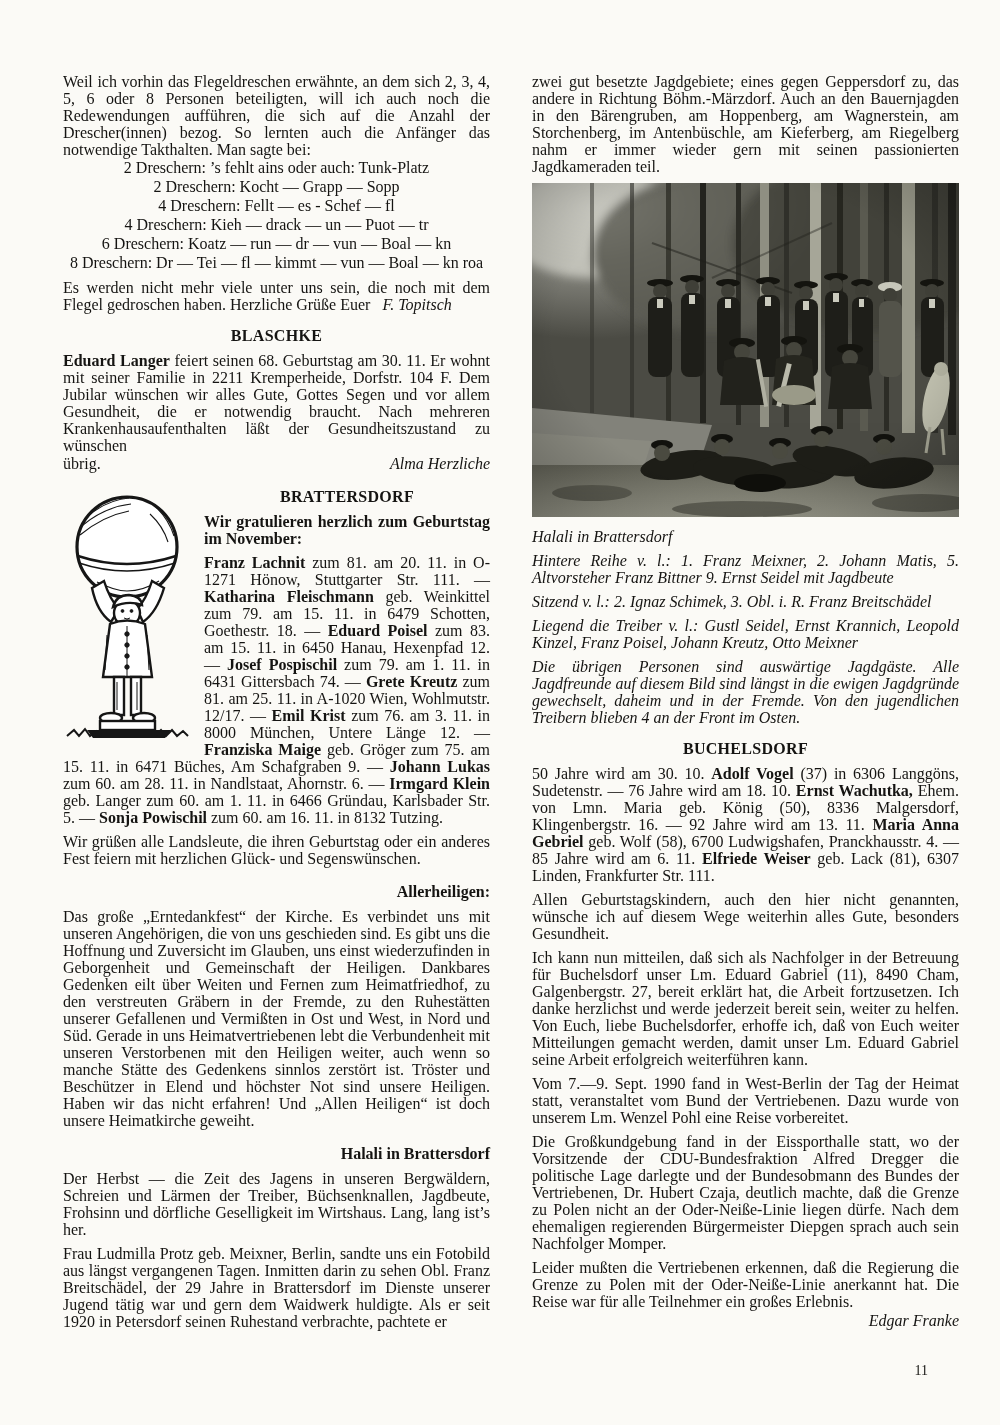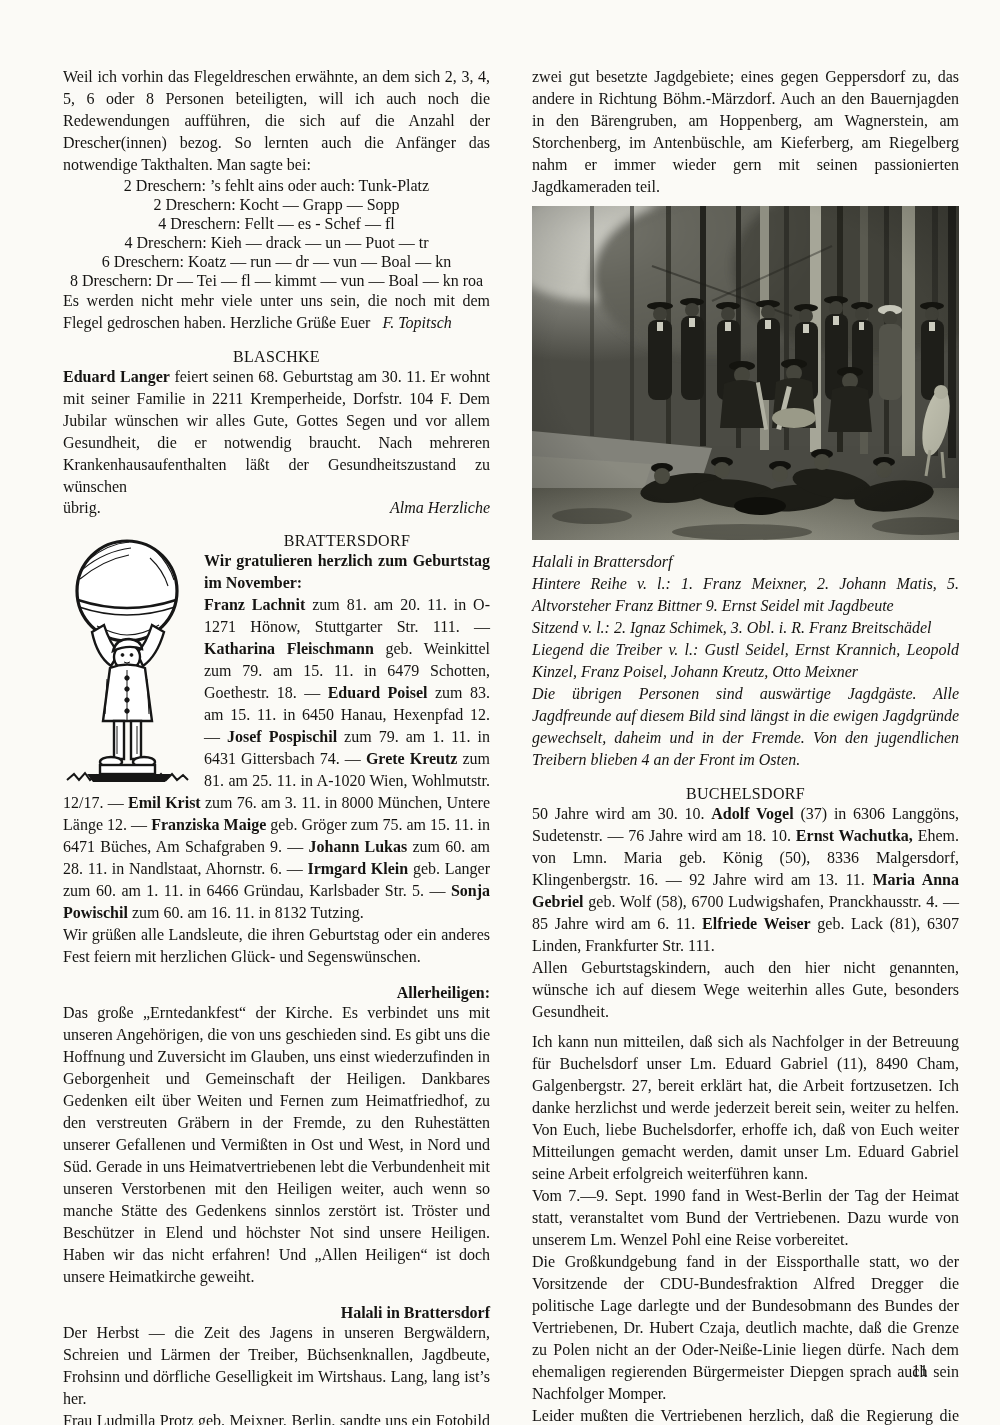--- a/index.html
+++ b/index.html
@@ -7,34 +7,34 @@
   body { background:#fbfaf6; }
   .page {
     position:relative; width:1000px; height:1425px;
     background:#fbfaf6; color:#151412;
     font-family:"Liberation Serif","DejaVu Serif",serif;
     font-size:16px;
   }
   .col { position:absolute; top:66px; }
   .col-left  { left:63px;  width:427px; }
   .col-right { left:532px; width:427px; }
-  p.body, p.caption-line { text-align:justify; line-height:22px; hyphens:auto; }
+  p.body, p.caption-line { text-align:justify; line-height:17px; hyphens:auto;margin-top:7px; }
   p.saying { line-height:19px; text-align:center; }
-  .sec-head { font-weight:normal; text-align:center; line-height:19px; margin-top:13px; letter-spacing:.3px; }
+  .sec-head { font-weight:bold; text-align:center; line-height:19px; margin-top:13px; letter-spacing:.3px; }
   .runin-head { font-weight:bold; line-height:19px; margin-top:15px;text-align:right; }
   .bold-sub { font-weight:bold; }
   .sig-line { display:flex; justify-content:space-between; line-height:19px; }
   .sig { font-style:italic; }
   .sig-right { text-align:right; font-style:italic; line-height:19px; margin-top:1px; }
   .para-gap { margin-top:8px; }
   .atlas-figure { float:left; width:132px; height:252px; margin:3px 9px 2px 0; }
   .photo-frame { width:427px; height:334px; margin-top:8px; line-height:0; }
   .caption-block { margin-top:11px; }
   .caption-block p { font-style:italic; }
-  .page-number { position:absolute; right:72px; bottom:44px; font-size:17px; line-height:20px; }
+  .page-number { position:absolute; right:72px; bottom:44px; font-size:14px; line-height:20px; }
   section { overflow:visible; }
 </style>
 </head>
 <body>
 
 <div class="page">
 
   <div class="col col-left">
 
     <section>
@@ -268,21 +268,21 @@
       <p class="caption-line">Die übrigen Personen sind auswärtige Jagdgäste. Alle Jagdfreunde auf diesem Bild sind längst in die ewigen Jagdgründe gewechselt, daheim und in der Fremde. Von den jugendlichen Treibern blieben 4 an der Front im Osten.</p>
     </div>
 
     <section>
       <p class="sec-head">BUCHELSDORF</p>
       <p class="body">50 Jahre wird am 30. 10. <b>Adolf Vogel</b> (37) in 6306 Langgöns, Sudetenstr. — 76 Jahre wird am 18. 10. <b>Ernst Wachutka,</b> Ehem. von Lmn. Maria geb. König (50), 8336 Malgersdorf, Klingenbergstr. 16. — 92 Jahre wird am 13. 11. <b>Maria Anna Gebriel</b> geb. Wolf (58), 6700 Ludwigshafen, Pranckhausstr. 4. — 85 Jahre wird am 6. 11. <b>Elfriede Weiser</b> geb. Lack (81), 6307 Linden, Frankfurter Str. 111.</p>
       <p class="body">Allen Geburtstagskindern, auch den hier nicht genannten, wünsche ich auf diesem Wege weiterhin alles Gute, besonders Gesundheit.</p>
       <p class="body para-gap">Ich kann nun mitteilen, daß sich als Nachfolger in der Betreuung für Buchelsdorf unser Lm. Eduard Gabriel (11), 8490 Cham, Galgenbergstr. 27, bereit erklärt hat, die Arbeit fortzusetzen. Ich danke herzlichst und werde jederzeit bereit sein, weiter zu helfen. Von Euch, liebe Buchelsdorfer, erhoffe ich, daß von Euch weiter Mitteilungen gemacht werden, damit unser Lm. Eduard Gabriel seine Arbeit erfolgreich weiterführen kann.</p>
       <p class="body">Vom 7.—9. Sept. 1990 fand in West-Berlin der Tag der Heimat statt, veranstaltet vom Bund der Vertriebenen. Dazu wurde von unserem Lm. Wenzel Pohl eine Reise vorbereitet.</p>
       <p class="body">Die Großkundgebung fand in der Eissporthalle statt, wo der Vorsitzende der CDU-Bundesfraktion Alfred Dregger die politische Lage darlegte und der Bundesobmann des Bundes der Vertriebenen, Dr. Hubert Czaja, deutlich machte, daß die Grenze zu Polen nicht an der Oder-Neiße-Linie liegen dürfe. Nach dem ehemaligen regierenden Bürgermeister Diepgen sprach auch sein Nachfolger Momper.</p>
-      <p class="body">Leider mußten die Vertriebenen herzlich, daß die Regierung die Grenze zu Polen mit der Oder-Neiße-Linie anerkannt hat. Die Reise war für alle Teilnehmer ein großes Erlebnis.</p>
+      <p class="body">Leider mußten die Vertriebenen erkennen, daß die Regierung die Grenze zu Polen mit der Oder-Neiße-Linie anerkannt hat. Die Reise war für alle Teilnehmer ein großes Erlebnis.</p>
       <p class="sig-right">Edgar Franke</p>
     </section>
 
   </div>
 
   <div class="page-number">11</div>
 
 </div>
 
 </body></html>

